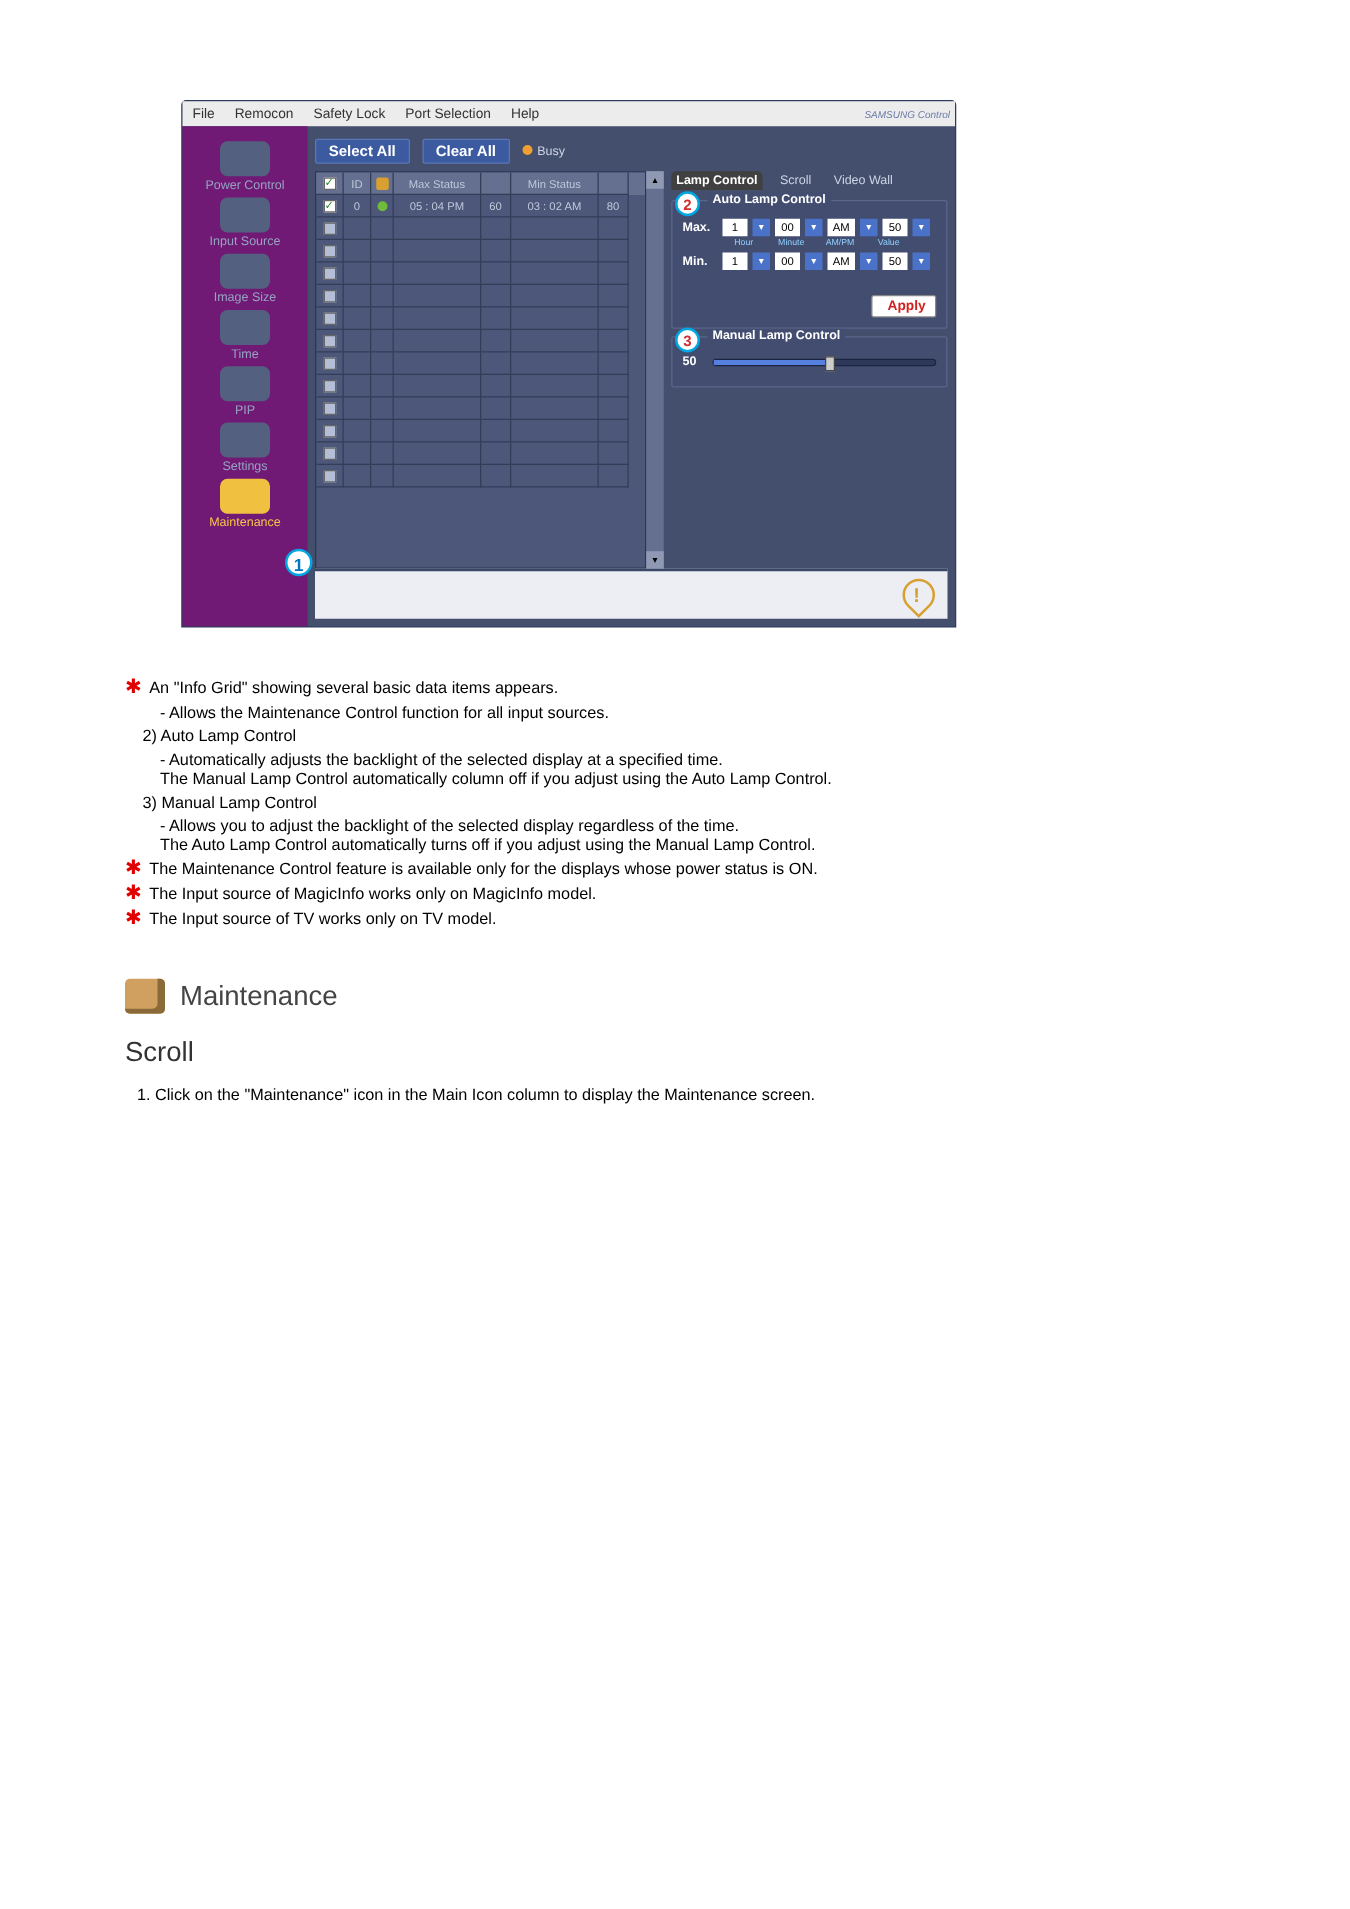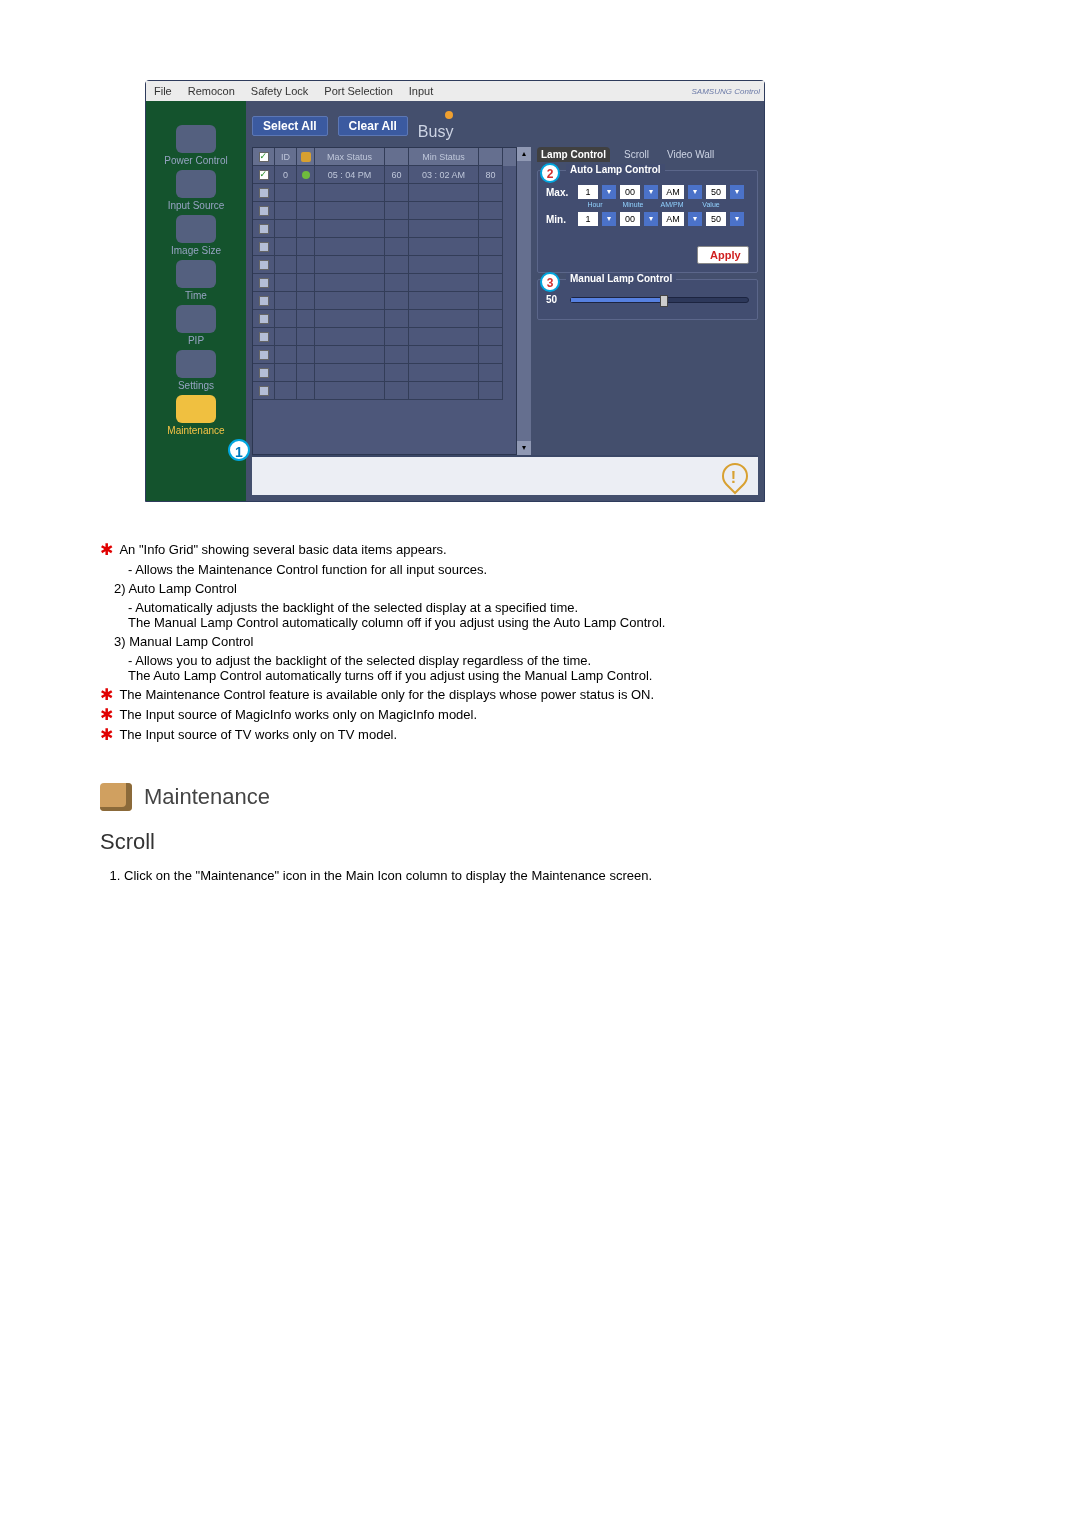--- a/index.html
+++ b/index.html
@@ -46,22 +46,22 @@
     position: relative;
   }
   .menuitem { padding: 0 8px; }
   .samsung-logo { margin-left: auto; margin-right: 4px; font-size: 8px; font-style: italic; color: #6c7ba8; }
 
   .app-body { display: flex; height: 400px; }
 
   
   .sidebar {
     width: 100px;
-    background: #14532d;
-    padding-top: 24px;
+    background: #701a75;
+    padding-top: 12px;
     display: flex;
     flex-direction: column;
     align-items: center;
     gap: 4px;
     position: relative;
   }
   .side-item {
     width: 90px;
     text-align: center;
     color: #96a3c2;
@@ -93,21 +93,21 @@
   .topbar { display: flex; align-items: center; gap: 10px; margin-bottom: 6px; }
   .pillbtn {
     background: #3b5aa0;
     color: #fff;
     font-size: 12px;
     font-weight: bold;
     padding: 2px 10px;
     border-radius: 2px;
     border: 1px solid #5c77b5;
   }
-  .busy-label { color: #cdd4e4; font-size: 16px; display:flex; align-items:flex-end; gap:4px;flex-direction:column;}
+  .busy-label { color: #cdd4e4; font-size: 10px; display:flex; align-items:flex-start; gap:4px;}
   .busy-dot { width:8px; height:8px; border-radius:50%; background:#f0a030; display:inline-block; }
 
   .content-row { display:flex; gap:6px; flex:1; }
 
   .grid-wrap { border:1px solid #2c3650; background:#4d577a; width:265px; display:flex; flex-direction:column; }
   .grid-head, .grid-row { display:flex; }
   .grid-head { background:#656f8f; color:#cdd4e4; font-size:9px; height:18px; align-items:flex-end; }
   .gc { border-right:1px solid #333d58; border-bottom:1px solid #333d58; text-align:center; font-size:9px; color:#bfc7da; padding:2px 0; height:18px; display:flex; align-items:center; justify-content:center; }
   .gc.c1{width:22px;} .gc.c2{width:22px;} .gc.c3{width:18px;}
   .gc.c4{width:70px;} .gc.c5{width:24px;} .gc.c6{width:70px;} .gc.c7{width:24px;}
@@ -160,21 +160,21 @@
 <body>
 
 <div class="page">
 
   <div class="app-window">
     <div class="menubar">
       <span class="menuitem">File</span>
       <span class="menuitem">Remocon</span>
       <span class="menuitem">Safety Lock</span>
       <span class="menuitem">Port Selection</span>
-      <span class="menuitem">Input</span>
+      <span class="menuitem">Help</span>
       <span class="samsung-logo">SAMSUNG Control</span>
     </div>
 
     <div class="app-body">
 
       <div class="sidebar">
         <div class="side-item"><div class="side-icon"></div><span>Power Control</span></div>
         <div class="side-item"><div class="side-icon"></div><span>Input Source</span></div>
         <div class="side-item"><div class="side-icon"></div><span>Image Size</span></div>
         <div class="side-item"><div class="side-icon"></div><span>Time</span></div>

